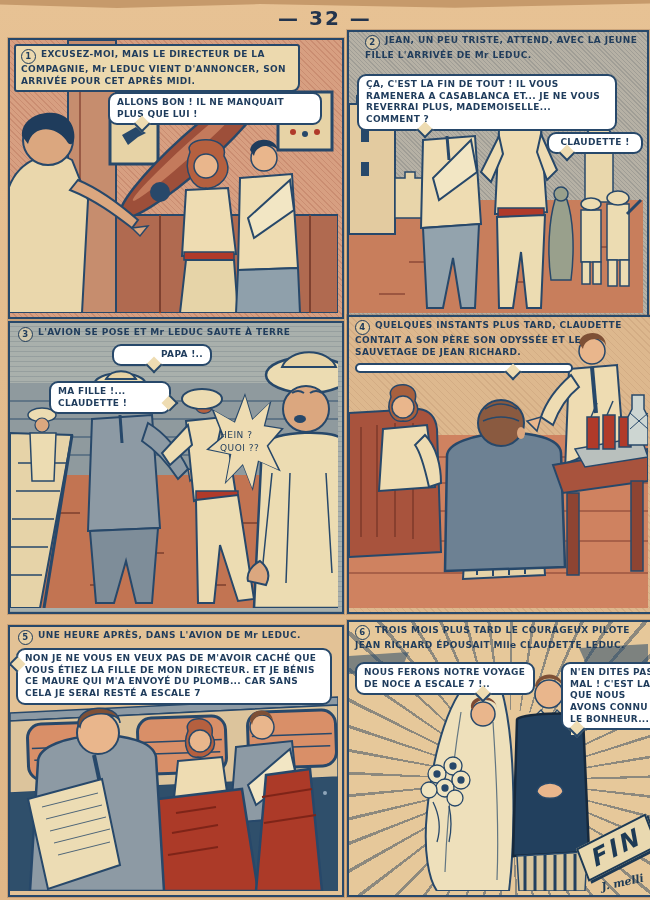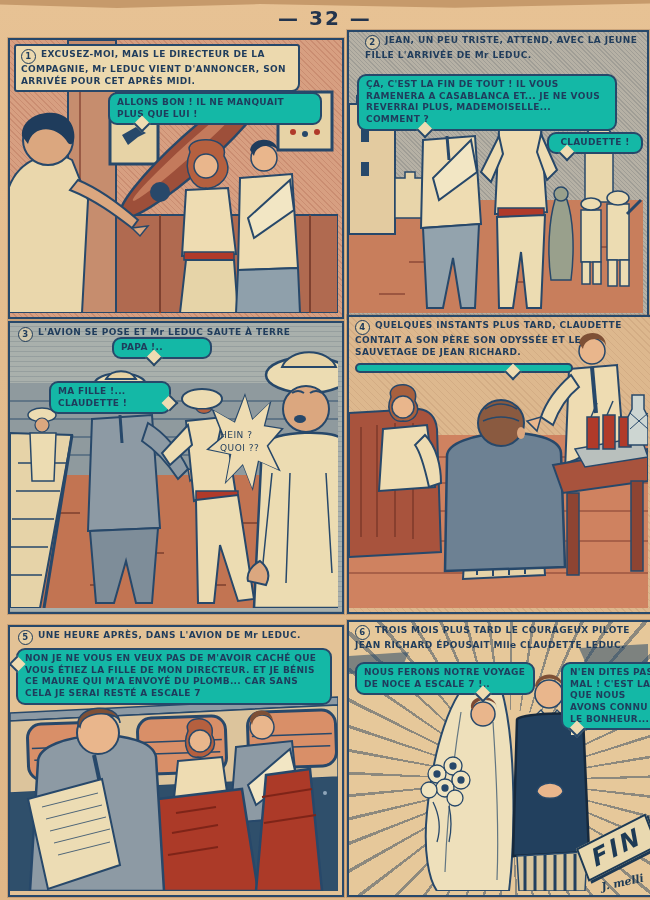--- a/index.html
+++ b/index.html
@@ -17,21 +17,21 @@
   .art{position:absolute;inset:0;z-index:0;}
   .art svg{position:absolute;inset:0;}
   .caption{position:absolute;z-index:3;font-size:9px;line-height:1.3;letter-spacing:.4px;
     color:#1f3c5c;font-weight:bold;}
   .caption .txt{display:inline;}
   .caption-box{background:#ecd9ae;border:2px solid #27486a;border-radius:3px 3px 8px 3px;
     padding:3px 5px;}
   .numbadge{display:inline-block;width:13px;height:13px;border:1.5px solid #1f3c5c;
     border-radius:50%;text-align:center;line-height:13px;font-size:8.5px;font-weight:bold;
     margin-right:5px;vertical-align:-2px;background:rgba(236,217,174,.6);}
-  .bubble{position:absolute;z-index:2;background:#14b8a6;border:2px solid #27486a;
+  .bubble{position:absolute;z-index:2;background:#ffffff;border:2px solid #27486a;
     border-radius:9px;padding:3px 7px;font-size:9px;line-height:1.3;letter-spacing:.3px;
     font-weight:bold;color:#1f3c5c;}
   .tail{position:absolute;width:10px;height:10px;background:#eedcb2;transform:rotate(45deg);z-index:1;}
   .tail-down{border-right:2px solid #27486a;border-bottom:2px solid #27486a;bottom:-7px;}
   .tail-left{border-left:2px solid #27486a;border-bottom:2px solid #27486a;left:-7px;}
   .tail-right{border-top:2px solid #27486a;border-right:2px solid #27486a;right:-7px;}
   .starburst{position:absolute;z-index:2;}
   .starburst .outer{position:absolute;inset:0;background:#27486a;
     clip-path:polygon(50% 0%,60% 26%,84% 8%,76% 33%,100% 36%,80% 54%,96% 80%,68% 70%,60% 100%,47% 74%,24% 93%,31% 63%,0% 58%,21% 44%,7% 16%,36% 29%);}
   .starburst .inner{position:absolute;inset:3px;background:#eedcb2;
@@ -219,21 +219,21 @@
       <ellipse cx="290" cy="96" rx="6" ry="4" fill="#27486a"></ellipse>
       <path d="M282 70 q6 -4 12 0 M300 70 q6 -4 12 0" stroke="#27486a" stroke-width="2" fill="none"></path>
       <path d="M252 122 C260 108 330 104 336 120 L340 285 L244 285 Z" fill="#ecdcb2" stroke="#27486a" stroke-width="2.5"></path>
       <path d="M262 150 L252 250 M280 150 L276 260 M316 150 L322 250" stroke="#27486a" stroke-width="1.5" fill="none"></path>
       <path d="M250 238 c-8 4 -14 12 -12 20 l18 4 c4 -8 4 -16 -6 -24 z" fill="#dba77f" stroke="#27486a" stroke-width="2"></path>
     </svg>
   </div>
   <div class="caption" style="left:8px;top:4px;width:318px;">
     <span class="numbadge">3</span><span class="txt">L'AVION SE POSE ET Mr LEDUC SAUTE À TERRE</span>
   </div>
-  <div class="bubble" style="left:102px;top:14px;width:82px;text-align:left;">
+  <div class="bubble" style="left:102px;top:21px;width:82px;text-align:right;">
     <span>PAPA !..</span>
     <span class="tail tail-down" style="left:34px;"></span>
   </div>
   <div class="bubble" style="left:6px;top:58px;width:104px;margin-left:33px;">
     <span>MA FILLE !... CLAUDETTE !</span>
     <span class="tail tail-right" style="top:14px;"></span>
   </div>
   <div class="starburst" style="left:196px;top:70px;width:78px;height:98px;">
     <div class="outer"></div>
       <div class="inner"></div>

